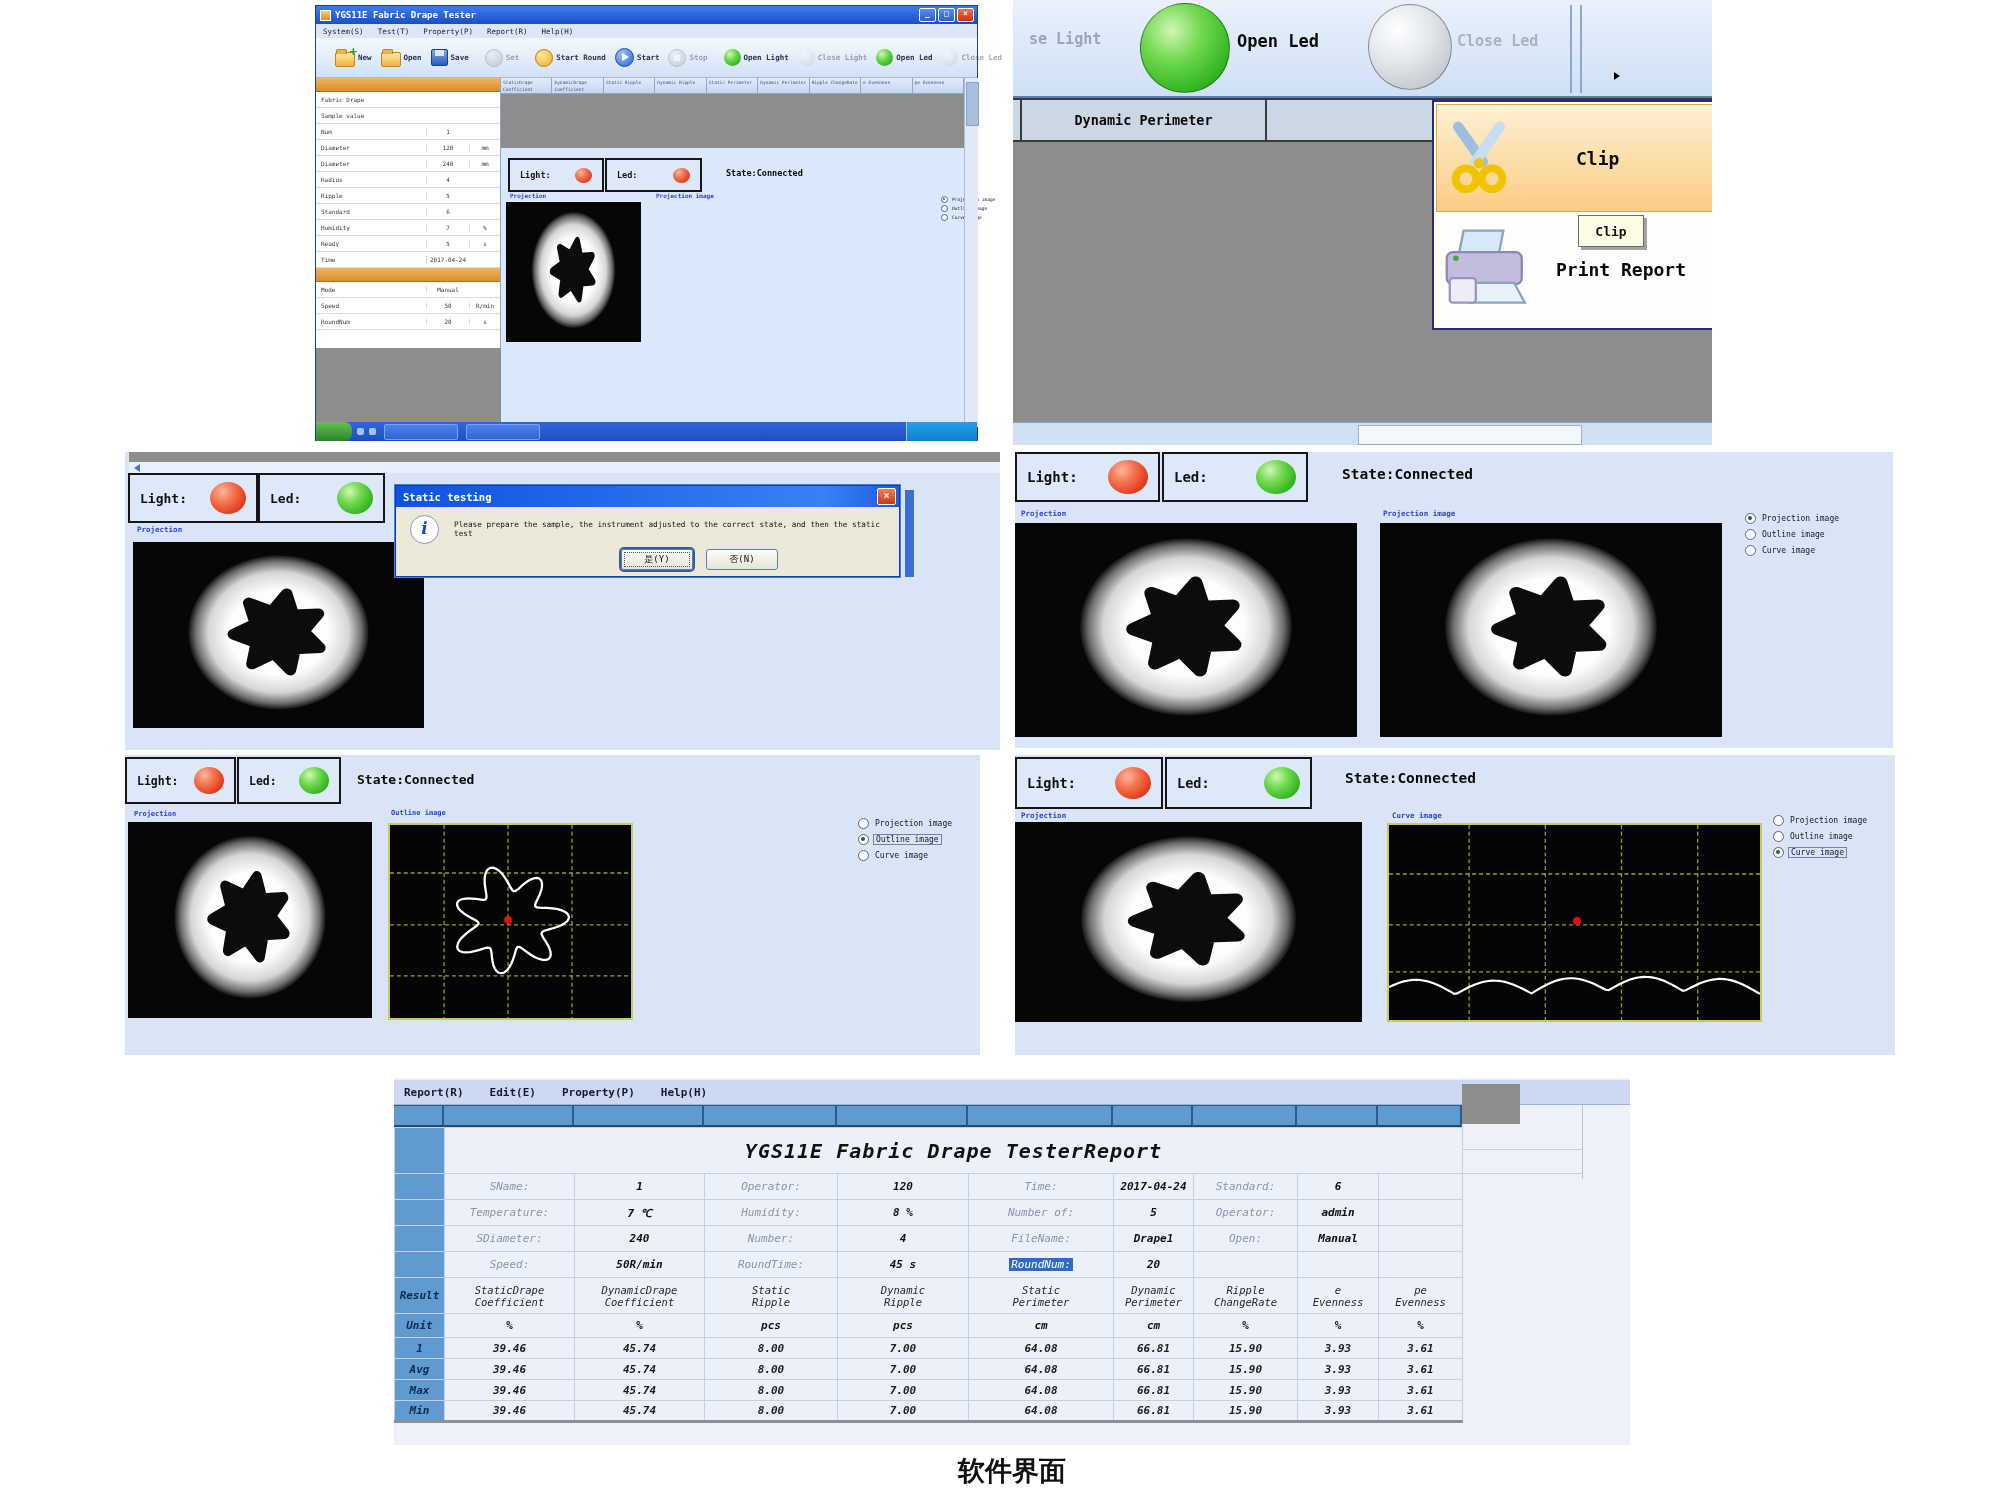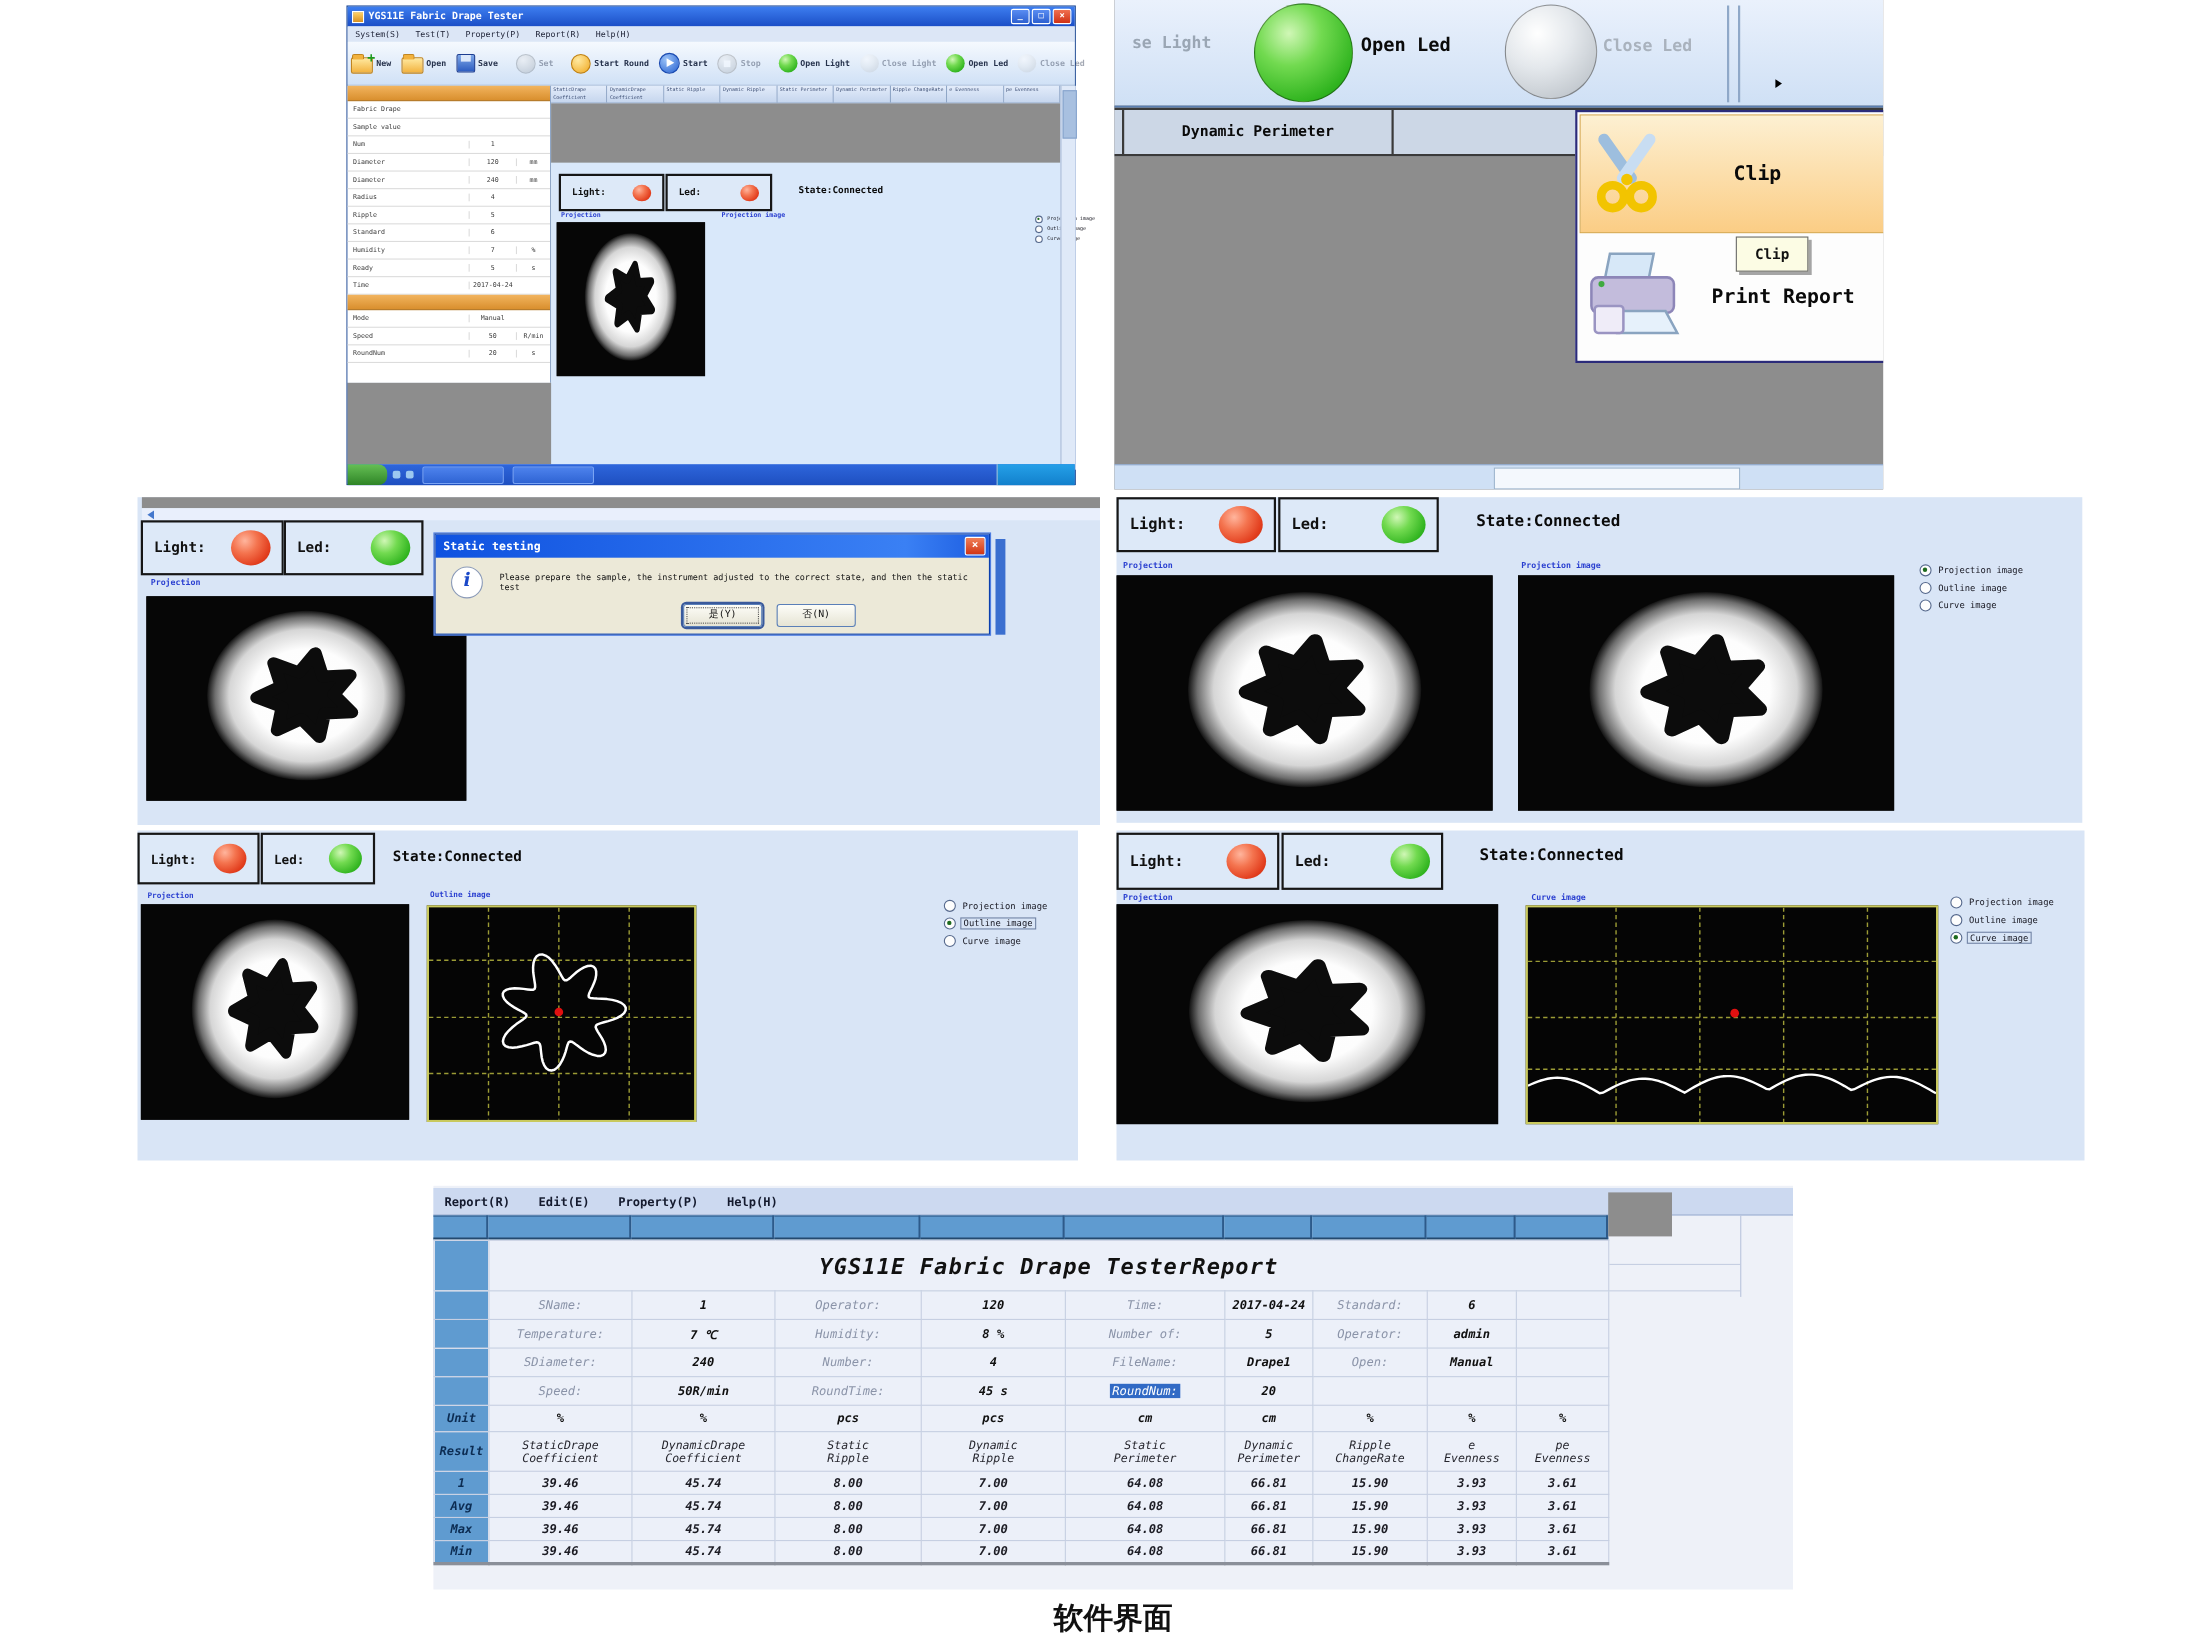--- a/index.html
+++ b/index.html
@@ -33,21 +33,21 @@
   .mw-title{left:0;top:0;width:100%;height:18px;background:linear-gradient(#3d7ef0,#1b4ec6);
             display:flex;align-items:center;color:#fff;font-size:9px;font-weight:bold;padding-left:4px;box-sizing:border-box;}
   .mw-title .appico{width:9px;height:9px;background:linear-gradient(#ffd36b,#d89020);border:1px solid #fff;margin-right:4px;}
   .winbtns{margin-left:auto;display:flex;gap:2px;padding-right:3px;}
   .winbtn{width:15px;height:12px;border:1px solid #fff;border-radius:2px;background:linear-gradient(#5a8df2,#2c5fd0);
           color:#fff;font-size:8px;line-height:10px;text-align:center;}
   .winbtn.close{background:linear-gradient(#f07050,#d03014);}
   .mw-menu{left:0;top:18px;width:100%;height:14px;background:#dce6f6;display:flex;gap:14px;align-items:center;
            padding-left:7px;box-sizing:border-box;font-size:7.5px;color:#202438;}
   .mw-tools{left:0;top:32px;width:100%;height:40px;background:linear-gradient(#f5f9fe,#d0e1f6);
-            border-bottom:1px solid #a6bad6;display:flex;align-items:center;gap:3px;padding:0 0;box-sizing:border-box;}
+            border-bottom:1px solid #a6bad6;display:flex;align-items:center;gap:3px;padding:0 16px;box-sizing:border-box;}
   .tbtn{display:flex;align-items:center;gap:3px;padding:2px 3px;}
   .tbtn .tlbl{font-size:7.5px;font-weight:bold;color:#26324c;white-space:nowrap;}
   .tbtn.disabled{opacity:.42;}
   .tsep{width:1px;height:26px;background:#b4c6dc;margin:0 2px;}
   .ico{display:inline-block;position:relative;}
   .ico-folder{width:18px;height:13px;background:linear-gradient(#ffe9a0,#f2b23e);border:1px solid #c08520;border-radius:2px;margin-top:4px;}
   .ico-folder::before{content:"";position:absolute;left:0;top:-4px;width:9px;height:4px;background:#f2b23e;border:1px solid #c08520;border-bottom:none;border-radius:2px 2px 0 0;}
   .ico-plus::after{content:"+";position:absolute;right:-3px;top:-8px;color:#1d9a1d;font-size:12px;font-weight:bold;}
   .ico-save{width:15px;height:15px;background:linear-gradient(#7fa8e8,#2c5cc0);border:1px solid #1c3c90;border-radius:2px;}
   .ico-save::before{content:"";position:absolute;left:3px;top:0;width:9px;height:6px;background:#dce8fa;}
@@ -712,44 +712,44 @@
             <td class="flabel">Speed:</td>
             <td class="fval">50R/min</td>
             <td class="flabel">RoundTime:</td>
             <td class="fval">45 s</td>
             <td class="flabel"><span class="selmark">RoundNum:</span></td>
             <td class="fval">20</td>
             <td class="flabel"></td>
             <td class="fval"></td>
             <td></td>
           </tr>
+          <tr style="height:36px;">
+            <td class="hcol">Result</td>
+            <td class="rchdr">StaticDrape<br>Coefficient</td>
+            <td class="rchdr">DynamicDrape<br>Coefficient</td>
+            <td class="rchdr">Static<br>Ripple</td>
+            <td class="rchdr">Dynamic<br>Ripple</td>
+            <td class="rchdr">Static<br>Perimeter</td>
+            <td class="rchdr">Dynamic<br>Perimeter</td>
+            <td class="rchdr">Ripple<br>ChangeRate</td>
+            <td class="rchdr">e<br>Evenness</td>
+            <td class="rchdr">pe<br>Evenness</td>
+          </tr>
           <tr style="height:24px;">
             <td class="hcol">Unit</td>
             <td class="unit">%</td>
             <td class="unit">%</td>
             <td class="unit">pcs</td>
             <td class="unit">pcs</td>
             <td class="unit">cm</td>
             <td class="unit">cm</td>
             <td class="unit">%</td>
             <td class="unit">%</td>
             <td class="unit">%</td>
           </tr>
-          <tr style="height:36px;">
-            <td class="hcol">Result</td>
-            <td class="rchdr">StaticDrape<br>Coefficient</td>
-            <td class="rchdr">DynamicDrape<br>Coefficient</td>
-            <td class="rchdr">Static<br>Ripple</td>
-            <td class="rchdr">Dynamic<br>Ripple</td>
-            <td class="rchdr">Static<br>Perimeter</td>
-            <td class="rchdr">Dynamic<br>Perimeter</td>
-            <td class="rchdr">Ripple<br>ChangeRate</td>
-            <td class="rchdr">e<br>Evenness</td>
-            <td class="rchdr">pe<br>Evenness</td>
-          </tr>
           <tr style="height:21px;">
             <td class="hcol">1</td>
             <td class="dval">39.46</td>
             <td class="dval">45.74</td>
             <td class="dval">8.00</td>
             <td class="dval">7.00</td>
             <td class="dval">64.08</td>
             <td class="dval">66.81</td>
             <td class="dval">15.90</td>
             <td class="dval">3.93</td>

